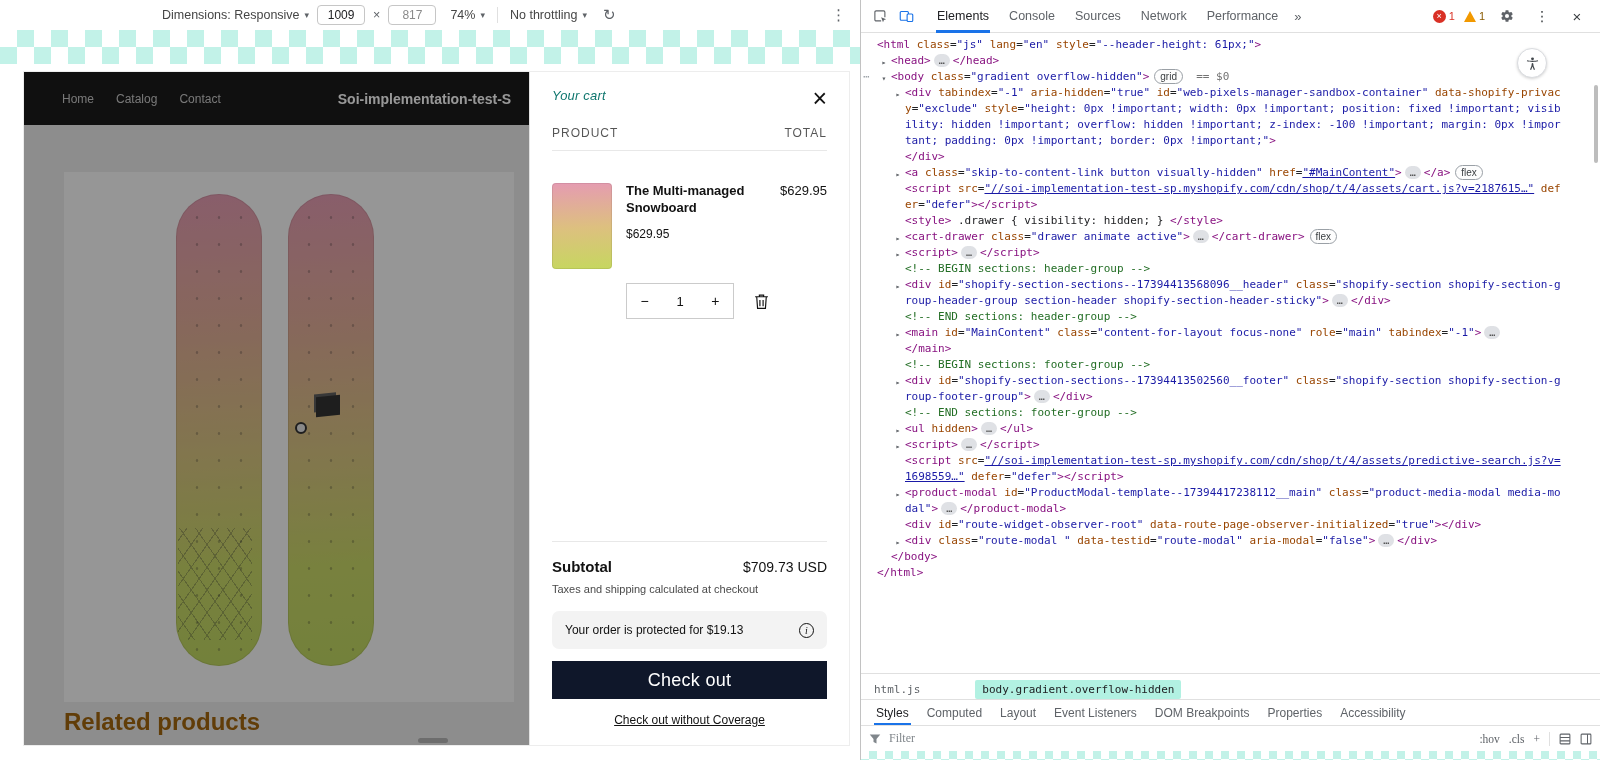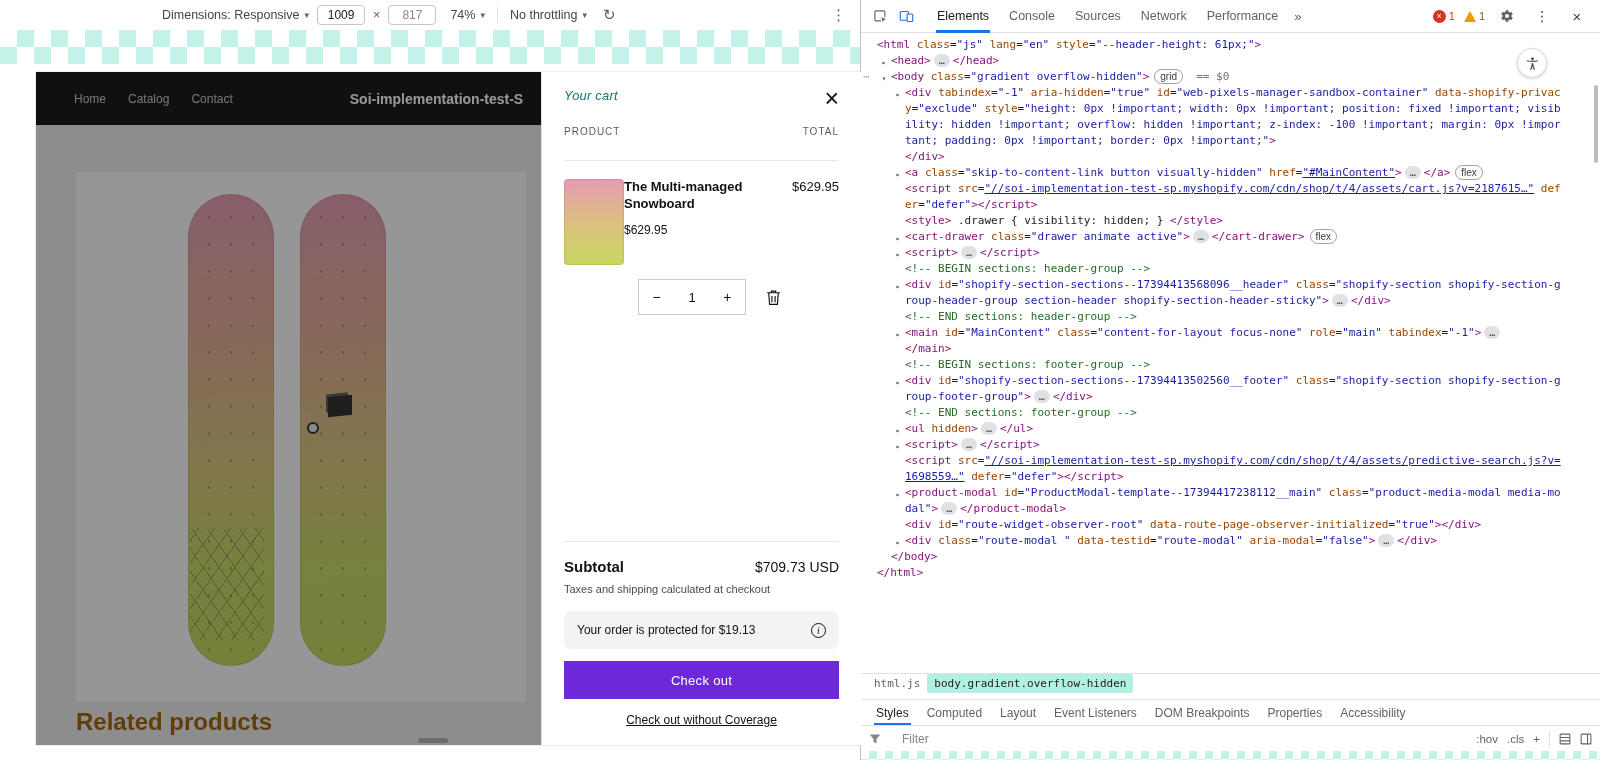--- a/index.html
+++ b/index.html
@@ -17,21 +17,21 @@
     display:flex; align-items:center; justify-content:center; font-size:12px; color:#202124; margin:0 8px; }
   .dim-input.dim2 { color:#8a8a8a; }
   .times { color:#5f6368; }
   .tb-sep { width:1px; height:16px; background:#e0e0e0; margin:0 12px; }
   .rotate { margin-left:16px; font-size:15px; color:#5f6368; }
   .lp-kebab { margin-left:auto; margin-right:14px; font-size:15px; color:#5f6368; }
 
   .ruler-strip { position:absolute; left:0; top:30px; width:860px; height:34px;
     background: conic-gradient(#c2f2e8 25%, #ffffff 0 50%, #c2f2e8 0 75%, #ffffff 0) 0 0 / 34px 34px; }
 
-  .viewport { position:absolute; left:36px; top:72px; width:825px; height:673px; background:#ececec;
+  .viewport { position:absolute; left:24px; top:72px; width:825px; height:673px; background:#ececec;
     overflow:hidden; box-shadow:0 0 0 1px rgba(0,0,0,.07); }
   .site-header { position:absolute; left:0; top:0; width:100%; height:53px; background:#151515;
     display:flex; align-items:center; padding-left:38px; gap:22px; z-index:1; }
   .nav-link { font-size:12px; color:#c9c9c9; }
   .store-title { margin-left:95px; font-size:14px; font-weight:bold; color:#fff; white-space:nowrap; }
   .product-card { position:absolute; left:40px; top:100px; width:450px; height:530px; background:#fbfbfb; z-index:1; }
   .board { position:absolute; top:22px; width:86px; height:472px; border-radius:44px; overflow:hidden;
     background:linear-gradient(176deg,#e59bb2 0%,#e2ac97 28%,#d9c57f 55%,#c9d765 78%,#bfd75f 100%);
     box-shadow: inset 0 0 0 1px rgba(0,0,0,.08); }
   .board1 { left:112px; }
@@ -46,23 +46,23 @@
   .ring { position:absolute; left:7px; top:228px; width:12px; height:12px; border:2px solid #2e2e2e;
     border-radius:50%; background:#e6e6e6; }
   .related { position:absolute; left:40px; top:636px; font-size:24px; font-weight:bold; color:#a16207; z-index:1; }
   .dim { position:absolute; inset:0; background:rgba(10,10,10,.42); z-index:2; }
 
   .cart-drawer { position:absolute; right:0; top:0; width:320px; height:673px; background:#fff; z-index:3;
     border-left:1px solid #e2e2e2; padding:16px 22px 18px; display:flex; flex-direction:column; }
   .cart-head { display:flex; align-items:flex-start; justify-content:space-between; }
   .cart-title { font-size:13px; color:#0f766e; letter-spacing:.2px;font-style:italic; }
   .cart-close { font-size:25px; font-weight:300; color:#121212; line-height:20px; cursor:pointer; }
-  .cart-cols { margin-top:18px; display:flex; justify-content:space-between; font-size:10px;
-    letter-spacing:1px; color:rgba(18,18,18,.72); padding-bottom:23px; border-bottom:1px solid #e8e8e8; }
-  .cart-item { margin-top:18px; display:flex; }
+  .cart-cols { margin-top:18px; display:flex; justify-content:space-between; font-size:12px;
+    letter-spacing:1px; color:rgba(18,18,18,.72); padding-bottom:10px; border-bottom:1px solid #e8e8e8; }
+  .cart-item { margin-top:32px; display:flex; gap:14px; }
   .thumb { width:60px; height:86px; border-radius:4px; flex:0 0 auto;
     background:linear-gradient(178deg,#e59bb2 0%,#ddc07f 52%,#c6d75f 100%);
     box-shadow: inset 0 0 0 1px rgba(0,0,0,.08); }
   .item-mid { flex:1; }
   .item-name { font-size:13px; font-weight:bold; color:#121212; line-height:1.3; max-width:124px; }
   .item-unit { margin-top:10px; font-size:12px; color:#121212; }
   .item-total { font-size:13px; color:#121212; }
   .qty-row { margin-top:14px; margin-left:74px; display:flex; align-items:center; gap:20px; }
   .stepper { width:108px; height:36px; border:1px solid rgba(18,18,18,.22); display:flex; align-items:center; }
   .step-btn { flex:1; text-align:center; font-size:14px; color:#121212; cursor:pointer; }
@@ -71,22 +71,22 @@
   .cart-bottom { margin-top:auto; border-top:1px solid #e8e8e8; padding-top:16px; }
   .subtotal-row { display:flex; justify-content:space-between; align-items:baseline; }
   .sub-label { font-size:15px; font-weight:600; color:#121212; }
   .sub-val { font-size:14px; color:#121212; }
   .taxes { margin-top:8px; font-size:11px; color:#4a4a4a; }
   .protect { margin-top:16px; height:38px; background:#f3f3f3; border-radius:7px; display:flex;
     align-items:center; justify-content:space-between; padding:0 13px; font-size:12px; color:#121212; }
   .info { width:15px; height:15px; border:1px solid #121212; border-radius:50%; font-size:10px;
     font-style:italic; font-family:"Liberation Serif",serif; display:flex; align-items:center;
     justify-content:center; cursor:pointer; }
-  .checkout { margin-top:12px; width:100%; height:38px; background:#6d28d9; color:#fff; border:none;
-    font-size:13px; letter-spacing:.3px; font-family:inherit; cursor:pointer; }
+  .checkout { margin-top:12px; width:100%; height:38px; background:#0f172a; color:#fff; border:none;
+    font-size:18px; letter-spacing:.3px; font-family:inherit; cursor:pointer; }
   .alt-link { margin-top:14px; text-align:center; font-size:12px; color:#121212;
     text-decoration:underline; cursor:pointer; }
 
   .page-vscroll { position:absolute; left:844px; top:388px; width:5px; height:46px; background:#8f8f8f; border-radius:3px; }
   .page-hscroll { position:absolute; left:418px; top:738px; width:30px; height:5px; background:#b5b5b5; border-radius:3px; }
 
   
   .right-panel { position:absolute; left:860px; top:0; width:740px; height:760px; background:#fff;
     border-left:1px solid #c2c2c2; display:flex; flex-direction:column; }
   .dt-toolbar { height:33px; flex:0 0 33px; border-bottom:1px solid #e0e0e0; display:flex;
@@ -125,34 +125,34 @@
   .pill { display:inline-block; background:#dfe1e5; border-radius:8px; padding:0 5px; margin:0 3px;
     font-size:10px; line-height:13px; color:#444; cursor:pointer; }
   .cbadge { display:inline-block; border:1px solid #9aa0a6; background:#fdfdfd; border-radius:8px;
     padding:0 5px; margin-left:5px; font-size:10px; line-height:13px; color:#3c4043;
     font-family:"Liberation Sans",sans-serif; cursor:pointer; }
   .a11y-btn { position:absolute; right:53px; top:15px; width:30px; height:30px; border-radius:50%;
     background:#fff; border:1px solid #dadce0; box-shadow:0 1px 3px rgba(0,0,0,.18);
     display:flex; align-items:center; justify-content:center; cursor:pointer; z-index:4; }
   .tree-sb { position:absolute; right:2px; top:52px; width:4px; height:78px; background:#bdbdbd; border-radius:2px; }
 
-  .crumbs { height:26px; flex:0 0 26px; border-top:1px solid #e0e0e0; display:flex; align-items:flex-start;
-    padding-left:6px; font:11px "DejaVu Sans Mono", monospace; color:#5f6368; }
+  .crumbs { height:26px; flex:0 0 26px; border-top:1px solid #e0e0e0; display:flex; align-items:flex-end;
+    padding-left:6px; font:11px "DejaVu Sans Mono", monospace; color:#5f6368;gap:48px; }
   .crumb { padding:3px 7px; cursor:pointer; white-space:nowrap; }
   .crumb.sel { background:#b2f1e2; color:#202124; border-radius:2px; }
 
   .style-tabs { height:26px; flex:0 0 26px; border-top:1px solid #e0e0e0; display:flex; align-items:center;
     padding-left:6px; }
   .s-tab { padding:0 9px; font-size:12px; color:#5f6368; height:100%; display:flex; align-items:center;
     position:relative; cursor:pointer; white-space:nowrap; }
   .s-tab.active { color:#202124; }
   .s-tab.active::after { content:""; position:absolute; left:7px; right:7px; bottom:0; height:2px; background:#1a73e8; }
 
   .filter-bar { height:26px; flex:0 0 26px; border-top:1px solid #e0e0e0; display:flex; align-items:center;
-    padding:0 8px; gap:21px; font-size:12px; color:#80868b; }
+    padding:0 8px; gap:8px; font-size:12px; color:#80868b;font-family:Liberation Serif, serif; }
   .fb-right { margin-left:auto; display:flex; align-items:center; gap:9px; color:#5f6368; font-size:11.5px; }
   .fb-sep { width:1px; height:14px; background:#e0e0e0; }
   .fb-ic { display:flex; cursor:pointer; }
   .bottom-ruler { height:9px; flex:0 0 9px;
     background: conic-gradient(#c2f2e8 25%, #ffffff 0 50%, #c2f2e8 0 75%, #ffffff 0) 0 0 / 16px 16px; }
 </style>
 </head>
 <body>
 
 <div class="stage">

